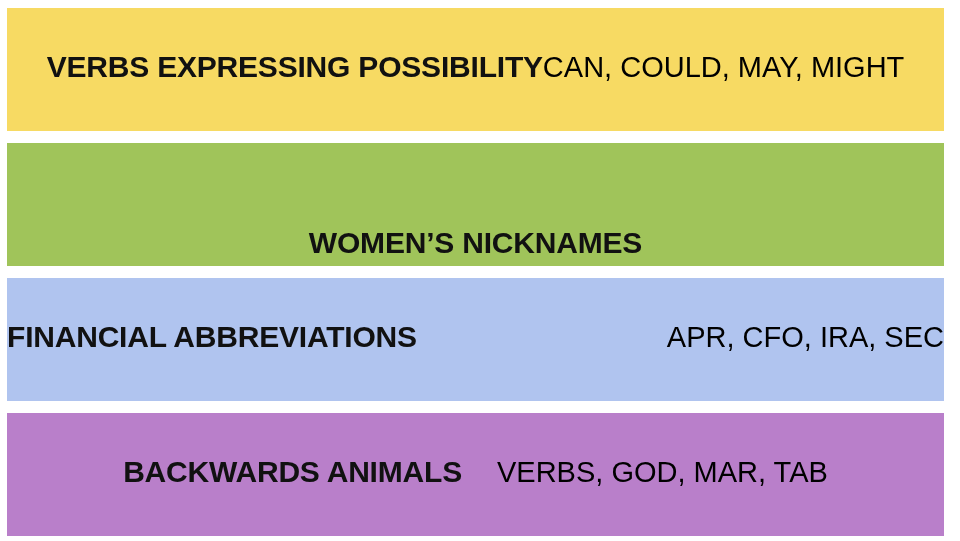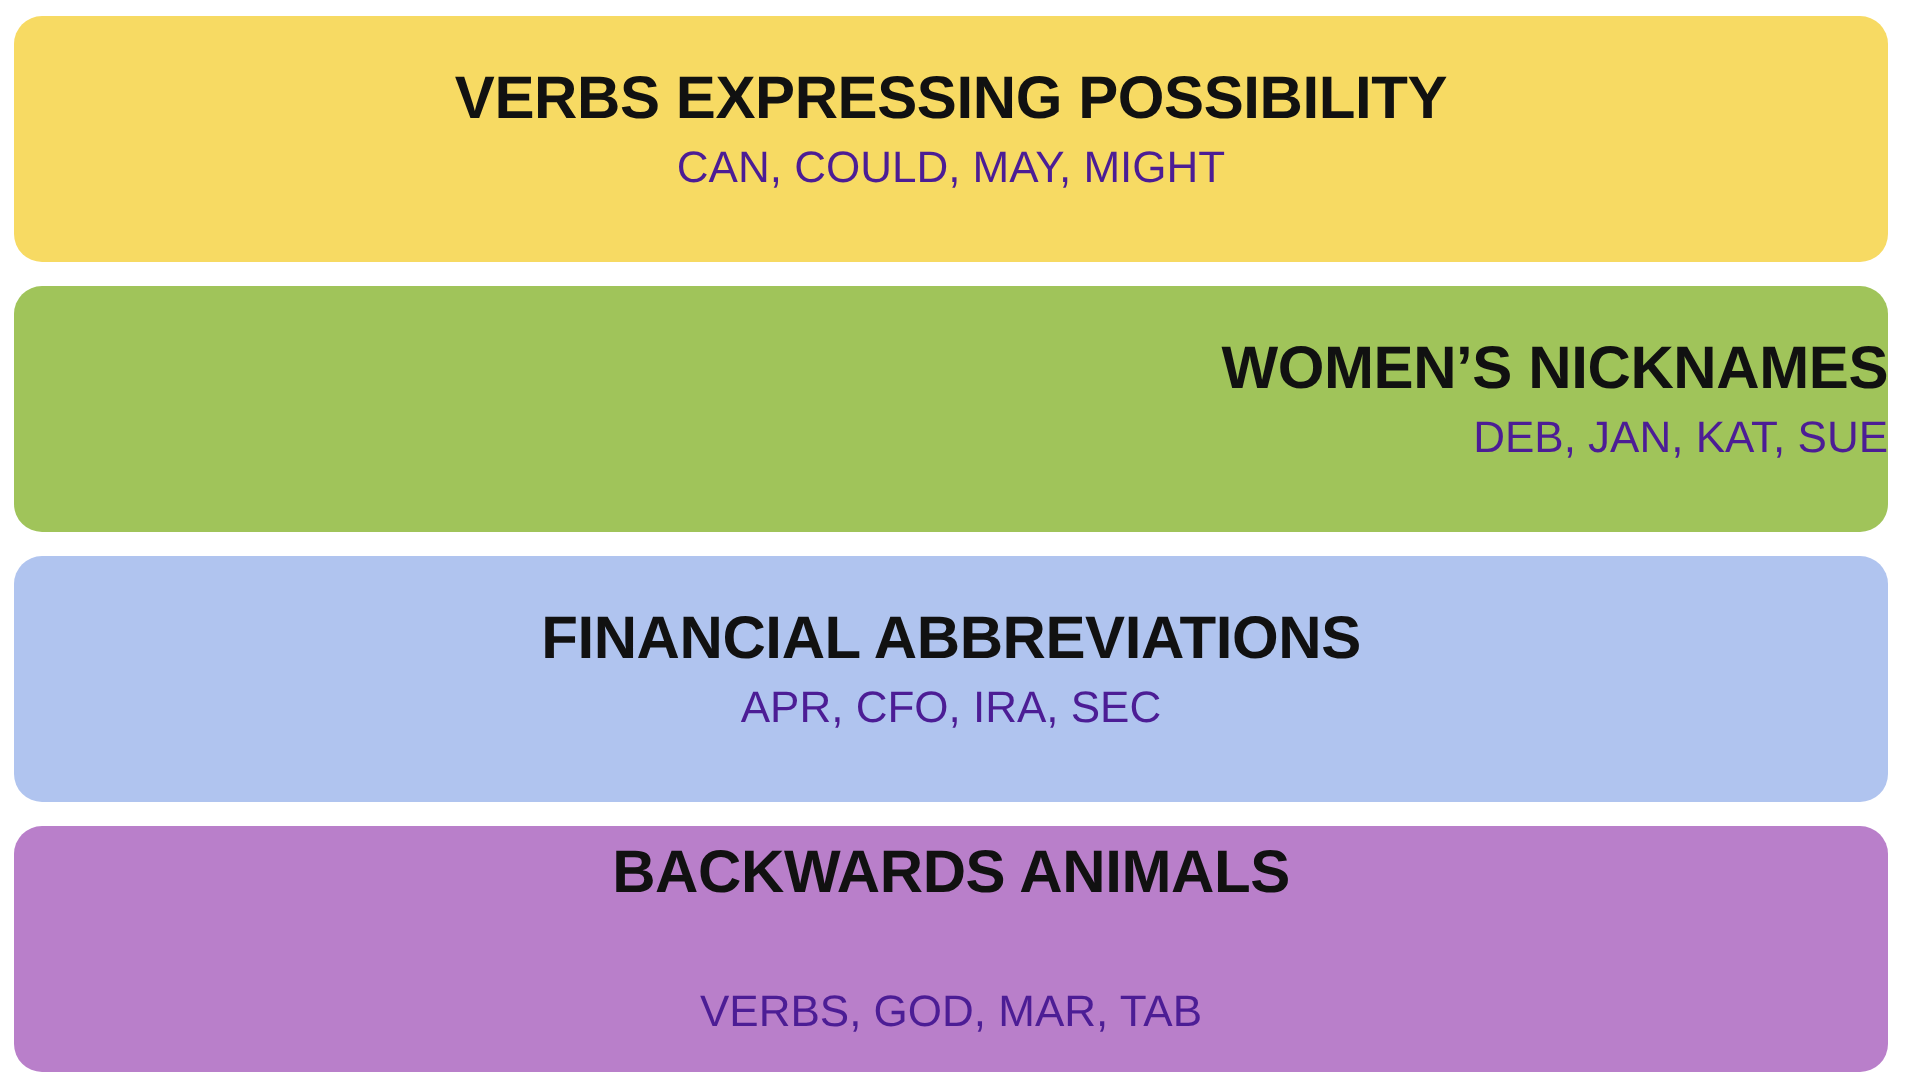--- a/index.html
+++ b/index.html
@@ -19,66 +19,64 @@
     box-sizing: border-box;
     padding: 8px 16px 13px 7px;
     display: flex;
     flex-direction: column;
     justify-content: flex-start;
     gap: 12px;
   }
   .group-card {
     flex: 0 0 123px;
     height: 123px;
-    border-radius: 14px;
+    border-radius: 0;
     display: flex;
-    flex-direction: column;
     align-items: center;
     justify-content: center;
     box-sizing: border-box;
     padding-bottom: 6px;
     overflow: hidden;
   }
   .group-title {
     font-family: "Liberation Sans", sans-serif;
     font-weight: bold;
     font-size: 30px;
     line-height: 34px;
     letter-spacing: -0.2px;
     color: #111111;
     text-align: center;
     white-space: nowrap;
   }
   .group-members {
     font-family: "Liberation Sans", sans-serif;
     font-weight: normal;
-    font-size: 22px;
+    font-size: 29px;
     line-height: 34px;
     letter-spacing: 0px;
-    color: #4c1d95;
+    color: #000000;
     text-align: center;
     white-space: nowrap;
   }
 </style>
 </head>
 <body>
 
 <div id="board" style="background: rgb(255, 255, 255);">
 
   <div class="group-card" style="background: rgb(247, 218, 99);">
     <div class="group-title">VERBS EXPRESSING POSSIBILITY</div>
     <div class="group-members">CAN, COULD, MAY, MIGHT</div>
   </div>
 
   <div class="group-card" style="background: rgb(160, 196, 90); align-items: flex-end;">
     <div class="group-title">WOMEN’S NICKNAMES</div>
-    <div class="group-members">DEB, JAN, KAT, SUE</div>
   </div>
 
-  <div class="group-card" style="background: rgb(176, 196, 239);">
+  <div class="group-card" style="background: rgb(176, 196, 239); justify-content: space-between;">
     <div class="group-title">FINANCIAL ABBREVIATIONS</div>
     <div class="group-members">APR, CFO, IRA, SEC</div>
   </div>
 
   <div class="group-card" style="background: rgb(185, 127, 202); gap: 35px;">
     <div class="group-title">BACKWARDS ANIMALS</div>
     <div class="group-members">VERBS, GOD, MAR, TAB</div>
   </div>
 
 </div>

